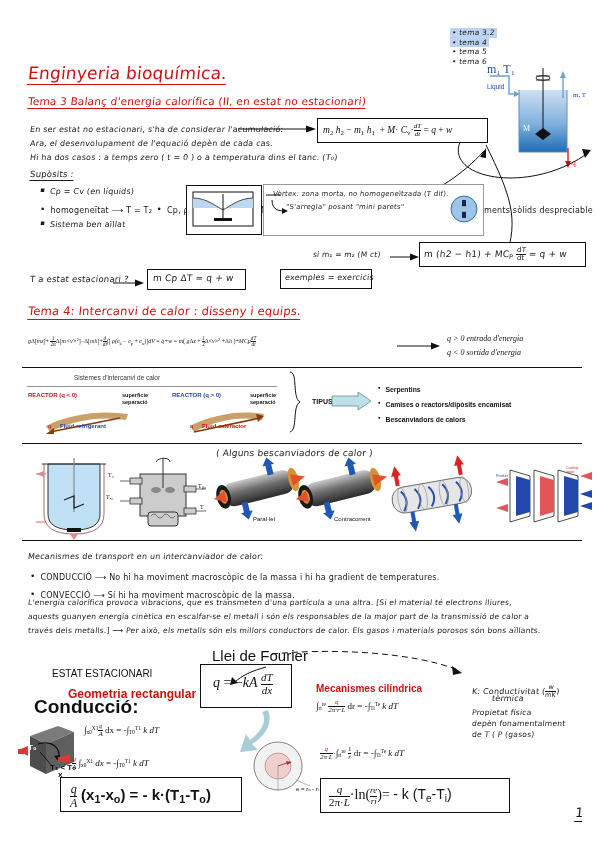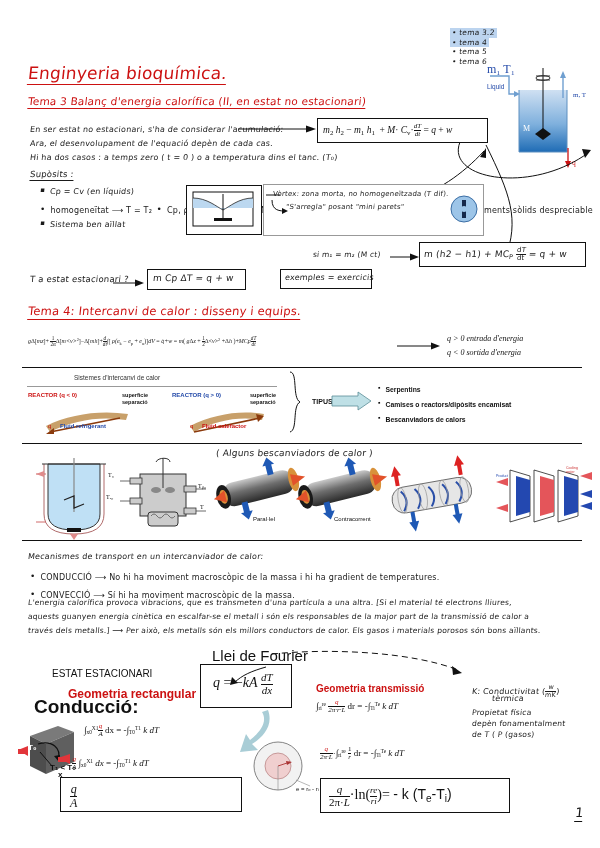--- a/index.html
+++ b/index.html
@@ -391,21 +391,21 @@
   <div class="abs" style="left:52px;top:668px;font-size:10px;">ESTAT ESTACIONARI</div>
   <div class="abs redt" style="left:68px;top:687px;font-size:12px;font-weight:bold;">Geometria rectangular</div>
 
   <div class="abs" style="left:212px;top:647px;font-size:15px;">Llei de Fourier</div>
   <div class="abs box" style="left:200px;top:664px;width:90px;height:42px;">
     <div class="ser" style="font-size:14px;padding:7px 0 0 12px;">
       <span class="math">q</span> = −<span class="math">kA</span>&nbsp;<span class="frac" style="font-size:11px;"><span class="math">dT</span><span class="den math">dx</span></span>
     </div>
   </div>
 
-  <div class="abs redt" style="left:316px;top:683px;font-size:10px;font-weight:bold;">Geometria transmissió</div>
+  <div class="abs redt" style="left:316px;top:683px;font-size:10px;font-weight:bold;">Mecanismes cilíndrica</div>
 
   <svg class="abs" style="left:272px;top:648px" width="200" height="32">
     <path d="M0 6 C 60 0, 140 4, 186 22" fill="none" stroke="#111" stroke-width="1" stroke-dasharray="6 4"></path>
     <path d="M180 18 L190 25 L181 27 Z" fill="#111"></path>
   </svg>
 
   <svg class="abs" style="left:228px;top:665px" width="40" height="22">
     <path d="M38 2 C 24 6, 14 10, 6 18" fill="none" stroke="#111" stroke-width="1"></path>
     <path d="M4 12 L2 20 L10 18 Z" fill="#111"></path>
   </svg>
@@ -441,20 +441,21 @@
   <div class="abs ser" style="left:84px;top:723px;font-size:9px;white-space:nowrap;">
     ∫<span class="sub" style="font-size:.6em">x0</span><span class="sup" style="font-size:.6em">X1</span><span class="frac" style="font-size:7px;"><span class="math redt">q</span><span class="den math">A</span></span> dx = -∫<span class="sub" style="font-size:.6em">T0</span><span class="sup" style="font-size:.6em">T1</span> <span class="math">k dT</span>
   </div>
   <div class="abs ser" style="left:72px;top:756px;font-size:9px;white-space:nowrap;">
     <span class="frac" style="font-size:7px;"><span class="math redt">q</span><span class="den math">A</span></span> ∫<span class="sub" style="font-size:.6em">x0</span><span class="sup" style="font-size:.6em">X1</span> <span class="math">dx</span> = -∫<span class="sub" style="font-size:.6em">T0</span><span class="sup" style="font-size:.6em">T1</span> <span class="math">k dT</span>
   </div>
 
   <div class="abs boxr" style="left:60px;top:777px;width:180px;height:33px;">
     <div class="ser" style="font-size:15px;padding:5px 0 0 9px;white-space:nowrap;">
       <span class="frac" style="font-size:12px;"><span class="math">q</span><span class="den math">A</span></span>
+      <span style="font-family:'Liberation Sans',sans-serif;font-weight:bold;">(x<span class="sub">1</span>-x<span class="sub">o</span>) = - k·(T<span class="sub">1</span>-T<span class="sub">o</span>)</span>
     </div>
   </div>
 
   <svg class="abs" style="left:238px;top:710px" width="40" height="46">
     <path d="M30 0 C 36 16, 24 28, 14 34 L20 40 L2 42 L8 24 L12 30 C 22 22, 30 12, 24 2 Z" fill="#a9cdd6"></path>
   </svg>
 
   <svg class="abs" style="left:248px;top:740px" width="70" height="58" viewBox="0 0 70 58">
     <circle cx="30" cy="26" r="24" fill="#f2f2f2" stroke="#666" stroke-width=".8"></circle>
     <circle cx="30" cy="26" r="13" fill="#f0cfcf" stroke="#b88" stroke-width=".8"></circle>

